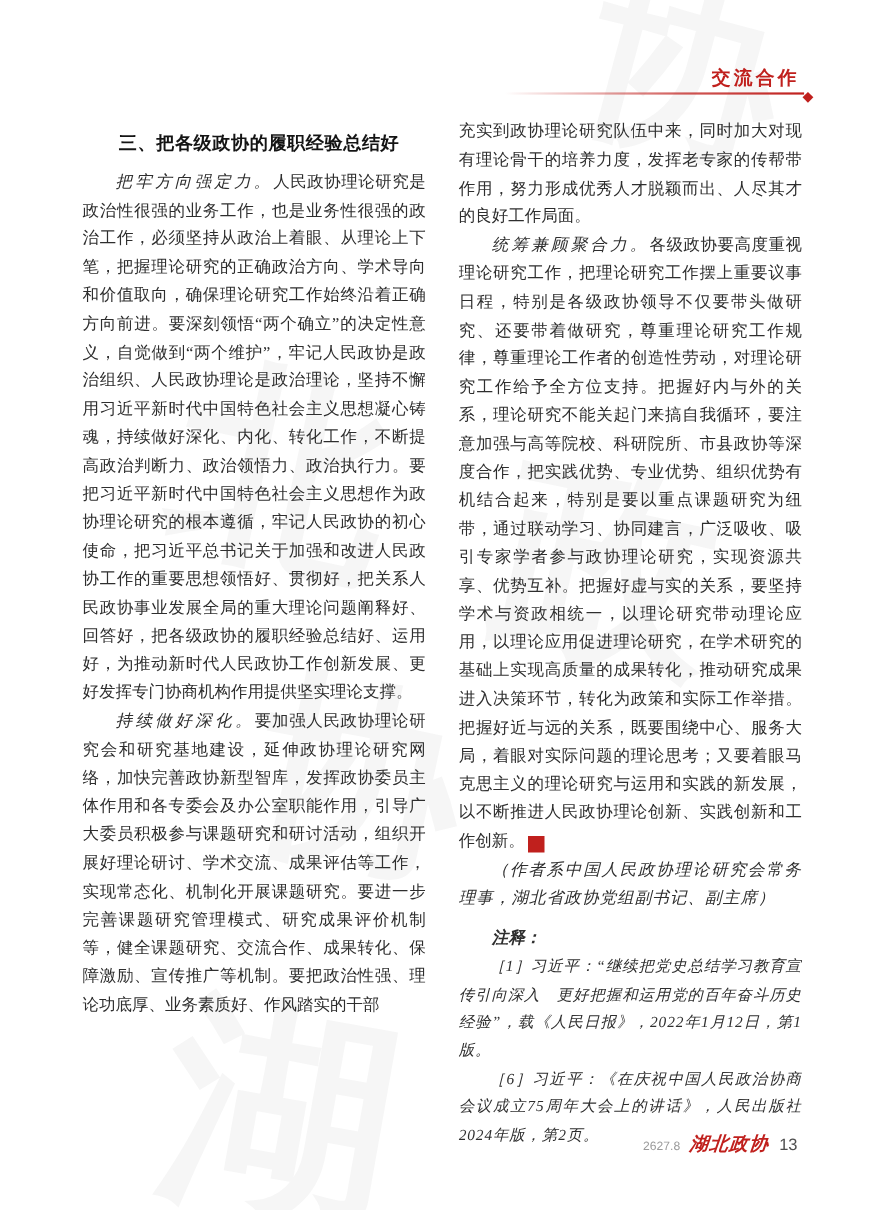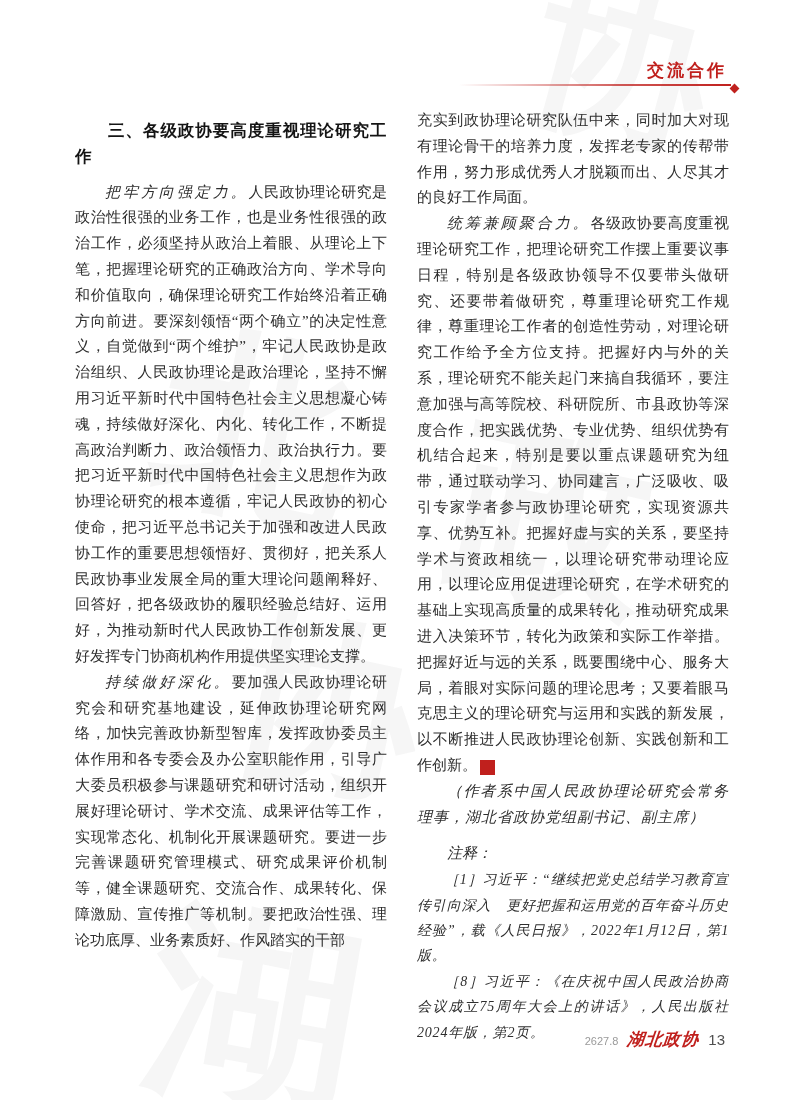--- a/index.html
+++ b/index.html
@@ -45,21 +45,21 @@
     font-family:"Liberation Sans",sans-serif;font-weight:bold;font-size:16.5px;
     color:#141414;margin:10px 0 10px;text-indent:2em;letter-spacing:0.5px;
   }
   .lead{font-style:italic;letter-spacing:2.5px;}
   .endmark{
     display:inline-block;width:15px;height:15px;background:#c0201d;color:#ffffff;
     font-family:"Liberation Sans",sans-serif;font-style:normal;font-size:11px;
     line-height:15px;text-align:center;margin-left:3px;vertical-align:-1px;
   }
   .author-note{font-style:italic;letter-spacing:1px;}
-  .notes-title{font-style:italic;font-weight:normal;margin-top:11px !important;}
+  .notes-title{font-style:italic;font-weight:bold;margin-top:11px !important;}
   .note{font-style:italic;font-size:14px;line-height:25.4px;letter-spacing:0.8px;}
   
   .footer{
     position:absolute;top:1028px;right:80px;z-index:2;
     display:flex;align-items:baseline;gap:9px;
   }
   .footer-issue{font-family:"Liberation Sans",sans-serif;font-size:11px;color:#9a9a9a;}
   .footer-logo{
     font-family:"DejaVu Serif",serif;font-style:italic;font-weight:bold;
     font-size:17px;color:#c0201d;transform:skewX(-6deg);letter-spacing:1px;
@@ -73,32 +73,32 @@
 <span class="wm wm2">北</span>
 <span class="wm wm3">政</span>
 <span class="wm wm4">湖</span>
 <span class="wm wm5">协</span>
 
 <div class="header-title">交流合作</div>
 <div class="header-rule"></div>
 <div class="header-diamond"></div>
 
 <div class="col col-left">
-  <div class="section-heading">三、各级政协要高度重视理论研究工作</div>
+  <div class="section-heading">三、把各级政协的履职经验总结好</div>
   <p><span class="lead">把牢方向强定力。</span><span>人民政协理论研究是政治性很强的业务工作，也是业务性很强的政治工作，必须坚持从政治上着眼、从理论上下笔，把握理论研究的正确政治方向、学术导向和价值取向，确保理论研究工作始终沿着正确方向前进。要深刻领悟“两个确立”的决定性意义，自觉做到“两个维护”，牢记人民政协是政治组织、人民政协理论是政治理论，坚持不懈用习近平新时代中国特色社会主义思想凝心铸魂，持续做好深化、内化、转化工作，不断提高政治判断力、政治领悟力、政治执行力。要把习近平新时代中国特色社会主义思想作为政协理论研究的根本遵循，牢记人民政协的初心使命，把习近平总书记关于加强和改进人民政协工作的重要思想领悟好、贯彻好，把关系人民政协事业发展全局的重大理论问题阐释好、回答好，把各级政协的履职经验总结好、运用好，为推动新时代人民政协工作创新发展、更好发挥专门协商机构作用提供坚实理论支撑。</span></p>
   <p><span class="lead">持续做好深化。</span><span>要加强人民政协理论研究会和研究基地建设，延伸政协理论研究网络，加快完善政协新型智库，发挥政协委员主体作用和各专委会及办公室职能作用，引导广大委员积极参与课题研究和研讨活动，组织开展好理论研讨、学术交流、成果评估等工作，实现常态化、机制化开展课题研究。要进一步完善课题研究管理模式、研究成果评价机制等，健全课题研究、交流合作、成果转化、保障激励、宣传推广等机制。要把政治性强、理论功底厚、业务素质好、作风踏实的干部</span></p>
 </div>
 
 <div class="col col-right">
   <p class="cont">充实到政协理论研究队伍中来，同时加大对现有理论骨干的培养力度，发挥老专家的传帮带作用，努力形成优秀人才脱颖而出、人尽其才的良好工作局面。</p>
   <p><span class="lead">统筹兼顾聚合力。</span><span>各级政协要高度重视理论研究工作，把理论研究工作摆上重要议事日程，特别是各级政协领导不仅要带头做研究、还要带着做研究，尊重理论研究工作规律，尊重理论工作者的创造性劳动，对理论研究工作给予全方位支持。把握好内与外的关系，理论研究不能关起门来搞自我循环，要注意加强与高等院校、科研院所、市县政协等深度合作，把实践优势、专业优势、组织优势有机结合起来，特别是要以重点课题研究为纽带，通过联动学习、协同建言，广泛吸收、吸引专家学者参与政协理论研究，实现资源共享、优势互补。把握好虚与实的关系，要坚持学术与资政相统一，以理论研究带动理论应用，以理论应用促进理论研究，在学术研究的基础上实现高质量的成果转化，推动研究成果进入决策环节，转化为政策和实际工作举措。把握好近与远的关系，既要围绕中心、服务大局，着眼对实际问题的理论思考；又要着眼马克思主义的理论研究与运用和实践的新发展，以不断推进人民政协理论创新、实践创新和工作创新。</span><span class="endmark">协</span></p>
   <p class="author-note">（作者系中国人民政协理论研究会常务理事，湖北省政协党组副书记、副主席）</p>
   <p class="notes-title">注释：</p>
   <p class="note">［1］习近平：“继续把党史总结学习教育宣传引向深入　更好把握和运用党的百年奋斗历史经验”，载《人民日报》，2022年1月12日，第1版。</p>
-  <p class="note">［8］习近平：《在庆祝中国人民政治协商会议成立75周年大会上的讲话》，人民出版社2024年版，第2页。</p>
+  <p class="note">［6］习近平：《在庆祝中国人民政治协商会议成立75周年大会上的讲话》，人民出版社2024年版，第2页。</p>
 
 </div>
 
 <div class="footer">
   <span class="footer-issue">2627.8</span>
   <span class="footer-logo">湖北政协</span>
   <span class="footer-page">13</span>
 </div>
 
 </body></html>

